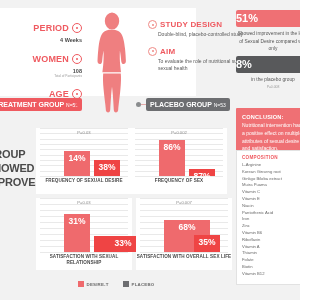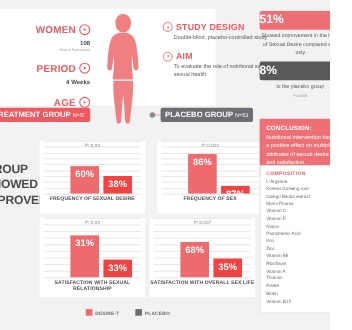--- a/index.html
+++ b/index.html
@@ -96,21 +96,21 @@
   .bar-p .fill{background:#ef4444;}
   .bar-t{left:28px;}
   .bar-p{left:58px;}
   .cap{
     position:absolute;left:0;right:0;bottom:0;height:16px;
     text-align:center;font-size:4.6px;font-weight:bold;color:#4a4a4a;
     line-height:1.35;letter-spacing:.1px;
   }
 
   #chart1{left:36px;top:128px;width:96px;height:66px;}
-  #chart2{left:143px;top:128px;width:96px;height:66px;}
+  #chart2{left:131px;top:128px;width:96px;height:66px;}
   #chart3{left:36px;top:198px;width:96px;height:72px;}
   #chart4{left:136px;top:198px;width:96px;height:72px;}
 
   
   #legend{
     position:absolute;left:36px;top:278px;width:160px;height:12px;
     display:flex;align-items:center;justify-content:center;gap:14px;
   }
   .leg{display:flex;align-items:center;gap:3px;}
   .sw{width:6px;height:6px;}
@@ -154,27 +154,27 @@
 </style>
 </head>
 <body>
 
 <div id="root">
 
   <div class="panel" id="top-left">
 
     <div class="meta-col">
       <div class="meta-block">
+        <span class="meta-label">PERIOD</span><span class="meta-ico"></span>
+        <div class="meta-value">4 Weeks</div>
+      </div>
+      <div class="meta-block">
         <span class="meta-label">WOMEN</span><span class="meta-ico"></span>
         <div class="meta-value">108</div>
         <div class="meta-sub">Total of Participants</div>
-      </div>
-      <div class="meta-block">
-        <span class="meta-label">PERIOD</span><span class="meta-ico"></span>
-        <div class="meta-value">4 Weeks</div>
       </div>
       <div class="meta-block">
         <span class="meta-label">AGE</span><span class="meta-ico"></span>
         <div class="meta-value">22 - 73 Years</div>
       </div>
     </div>
 
     <svg id="figure" viewBox="0 0 56 110">
       <g fill="#ef7f80">
         <ellipse cx="28" cy="11" rx="7.2" ry="8.6"></ellipse>
@@ -229,21 +229,21 @@
           <i style="top: 55.55%;"></i>
           <i style="top: 66.66%;"></i>
           <i style="top: 77.77%;"></i>
           <i style="top: 88.88%;"></i>
           <i style="top: 99.99%;"></i>
         </div>
       <div class="pval">P=0.03</div>
       <div class="bars">
         <div class="bar bar-t" style="height: 52.8%;">
           <div class="fill" style="height: 100%;">
-              <div class="lbl">60%</div>
+              <div class="lbl">14%</div>
             </div>
         </div>
         <div class="bar bar-p" style="height: 33.44%;">
           <div class="fill" style="height: 100%;">
               <div class="lbl">38%</div>
             </div>
         </div>
       </div>
     </div>
     <div class="cap">FREQUENCY OF SEXUAL DESIRE</div>
@@ -294,21 +294,21 @@
           <i style="top: 88.88%;"></i>
           <i style="top: 99.99%;"></i>
         </div>
       <div class="pval">P=0.03</div>
       <div class="bars">
         <div class="bar bar-t" style="height: 69.52%;">
           <div class="fill" style="height: 100%;">
               <div class="lbl">31%</div>
             </div>
         </div>
-        <div class="bar bar-p" style="height: 29.04%;">
+        <div class="bar bar-p" style="height: 29.04%; padding-left: 32px;">
           <div class="fill" style="height: 100%;">
               <div class="lbl">33%</div>
             </div>
         </div>
       </div>
     </div>
     <div class="cap">SATISFACTION WITH SEXUAL RELATIONSHIP</div>
   </div>
 
   <div class="chart" id="chart4">
@@ -320,21 +320,21 @@
           <i style="top: 33.33%;"></i>
           <i style="top: 44.44%;"></i>
           <i style="top: 55.55%;"></i>
           <i style="top: 66.66%;"></i>
           <i style="top: 77.77%;"></i>
           <i style="top: 88.88%;"></i>
           <i style="top: 99.99%;"></i>
         </div>
       <div class="pval">P=0.007</div>
       <div class="bars">
-        <div class="bar bar-t" style="height: 59.84%;">
+        <div class="bar bar-t" style="height: 59.84%; padding-left: 20px;">
           <div class="fill" style="height: 100%;">
               <div class="lbl">68%</div>
             </div>
         </div>
         <div class="bar bar-p" style="height: 30.8%;">
           <div class="fill" style="height: 100%;">
               <div class="lbl">35%</div>
             </div>
         </div>
       </div>

